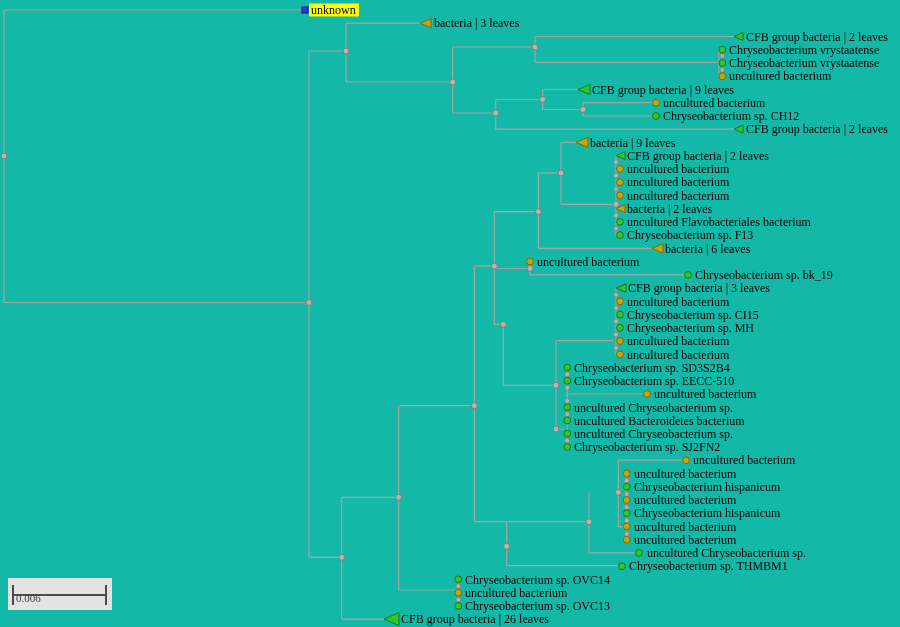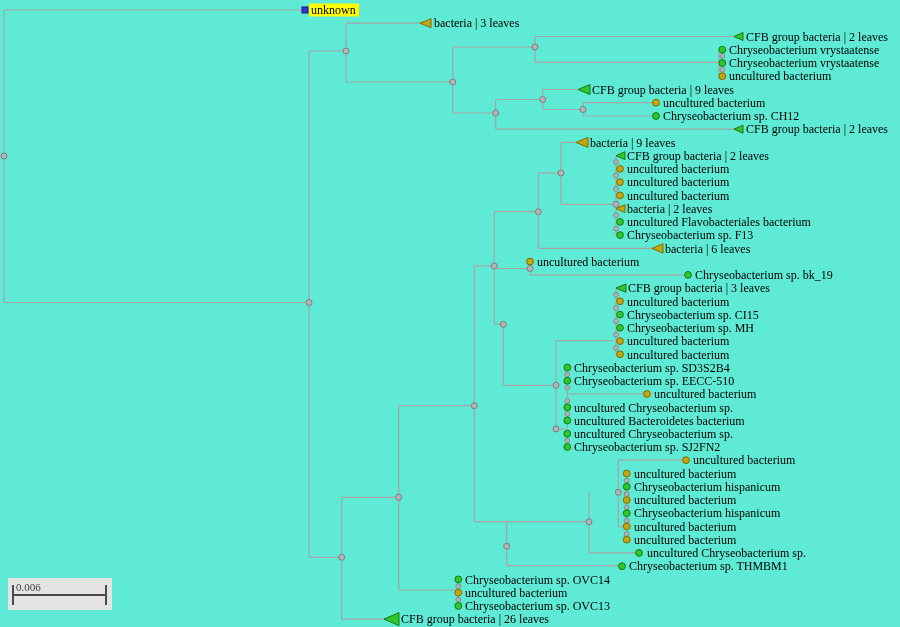--- a/index.html
+++ b/index.html
@@ -1,23 +1,23 @@
 <!DOCTYPE html>
 <html><head>
 <meta charset="utf-8">
 <style>
   html,body{margin:0;padding:0;background:#ffffff;}
-  .stage{position:relative;width:900px;height:627px;overflow:hidden;background:#5eead4;}
+  .stage{position:relative;width:900px;height:627px;overflow:hidden;background:#14b8a6;}
   svg{display:block;}
   text{font-family:"Liberation Serif","DejaVu Serif",serif;font-size:12px;fill:#000;}
   .scalebar{position:absolute;left:8px;top:578px;width:104px;height:32px;background:#e3e3e3;}
   .sline{position:absolute;left:4px;top:16px;width:95px;height:2px;background:#4b4b4b;}
   .stick{position:absolute;top:7px;width:2px;height:20px;background:#4b4b4b;}
   .stick.l{left:4px;} .stick.r{left:97px;}
-  .slabel{position:absolute;left:8px;top:3px;font-family:"Liberation Serif","DejaVu Serif",serif;
+  .slabel{position:absolute;left:8px;top:14px;font-family:"Liberation Serif","DejaVu Serif",serif;
           font-size:11px;color:#3f3f3f;line-height:12px;}
 </style>
 </head>
 <body>
 
 <div class="stage">
   <svg id="tree-svg" width="900" height="627" viewBox="0 0 900 627">
     <g id="g-branches">
         <line x1="4" y1="10" x2="302" y2="10" stroke="#a5a5a5" stroke-width="1.2"></line>
         <line x1="4" y1="302.5" x2="309" y2="302.5" stroke="#a5a5a5" stroke-width="1.2"></line>

